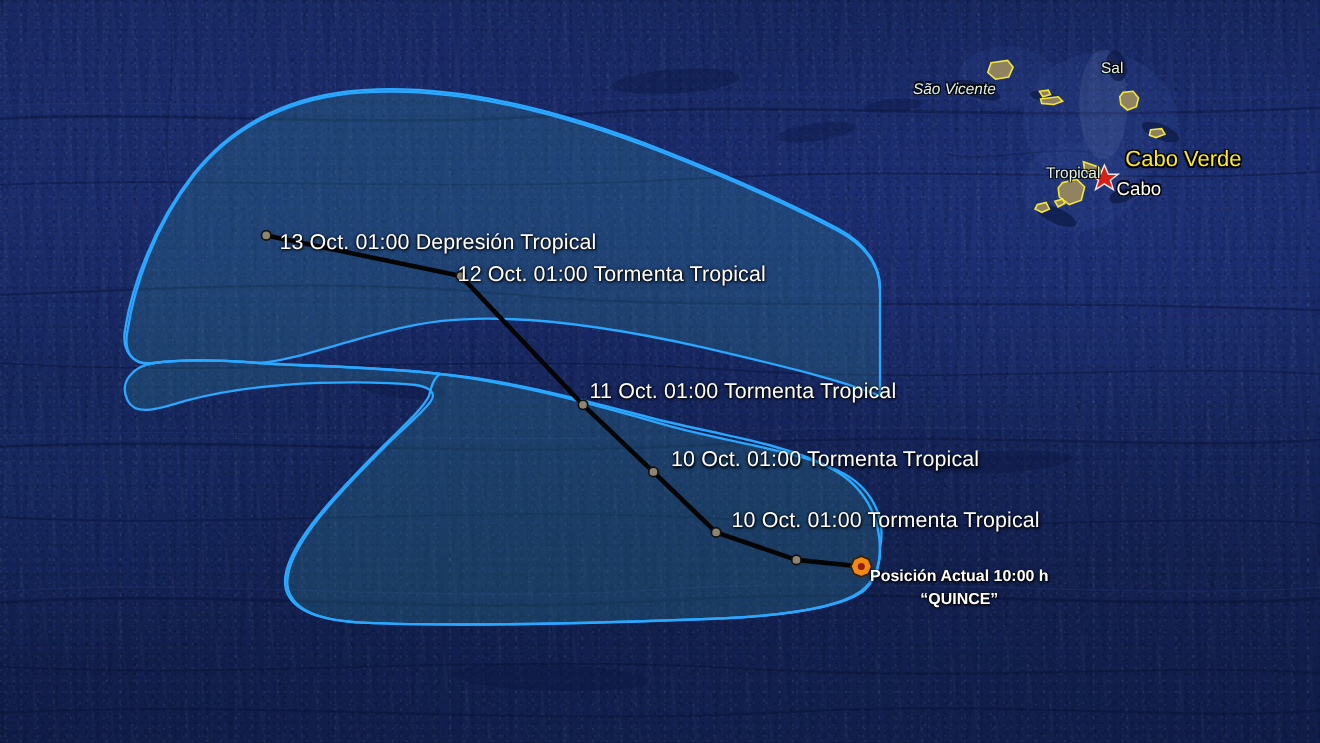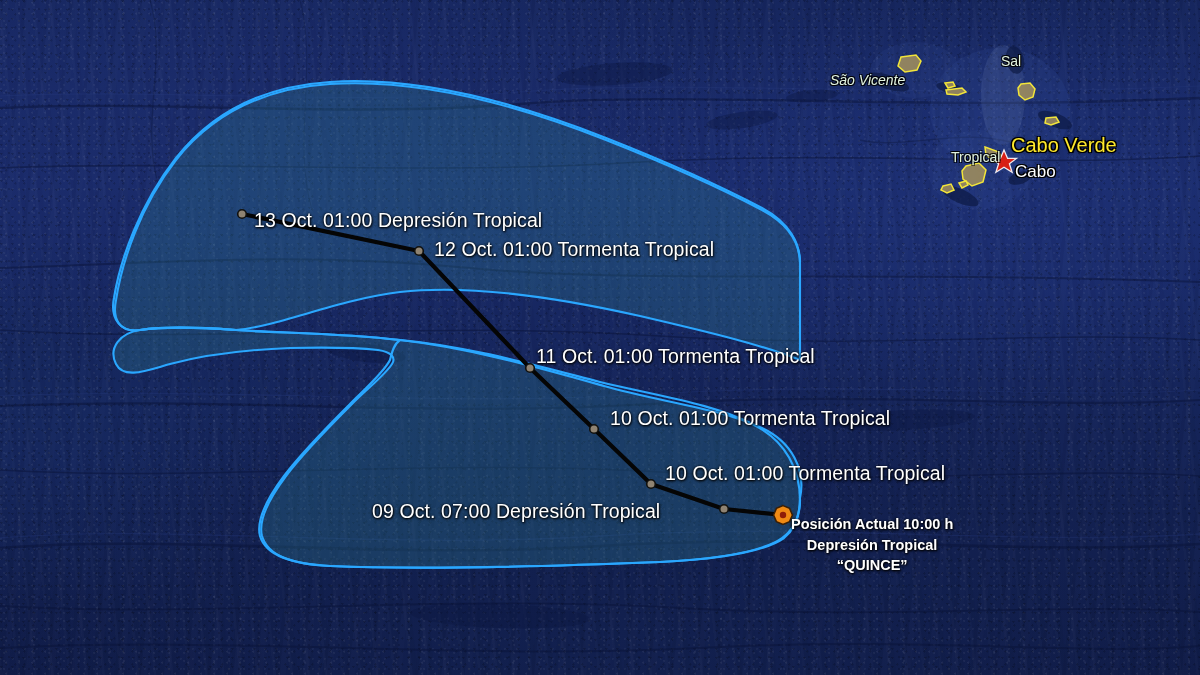--- a/index.html
+++ b/index.html
@@ -120,20 +120,21 @@
     position: absolute;
     color: #ffe92b;
     font-size: 20px;
     font-weight: 400;
     white-space: nowrap;
     text-shadow:
       -1.3px -1.3px 0 #000, 1.3px -1.3px 0 #000,
       -1.3px  1.3px 0 #000, 1.3px  1.3px 0 #000,
        0 0 3px rgba(0,0,0,.9);
     pointer-events: none;
+    margin-left: 12px;
   }
 
   #capital-label-praia {
     position: absolute;
     color: #ffffff;
     font-size: 17px;
     white-space: nowrap;
     text-shadow:
       -1.2px -1.2px 0 #000, 1.2px -1.2px 0 #000,
       -1.2px  1.2px 0 #000, 1.2px  1.2px 0 #000;
@@ -291,29 +292,27 @@
 
       <path d="M959,183 L966,181 L968,185 L962,188 Z"></path>
     </g>
 
     <g id="praia-star">
       <polygon points="1004,150 1007.6,158.4 1016.5,158.4 1009.4,163.8 1012.1,172.3 1004,167.2 995.9,172.3 998.6,163.8 991.5,158.4 1000.4,158.4" fill="#d81f15" stroke="#ffffff" stroke-width="1.3" stroke-opacity=".9"></polygon>
     </g>
   </svg>
 
   <div class="track-label" style="left:254px; top:209px;">13 Oct. 01:00 Depresión Tropical</div>
-  <div class="track-label" style="left:434px; top:238px;">12 Oct. 01:00 Tormenta Tropical</div>
+  <div class="track-label" style="left:416px; top:238px;">12 Oct. 01:00 Tormenta Tropical</div>
   <div class="track-label" style="left:536px; top:345px;">11 Oct. 01:00 Tormenta Tropical</div>
   <div class="track-label" style="left:610px; top:407px;">10 Oct. 01:00 Tormenta Tropical</div>
   <div class="track-label" style="left:665px; top:462px;">10 Oct. 01:00 Tormenta Tropical</div>
-  <div class="track-label" style="left:372px; top:500px;">09 Oct. 07:00 Depresión Tropical</div>
 
   <div id="current-position-label" style="left:791px; top:514px;">
     <div>Posición Actual 10:00 h</div>
-    <div>Depresión Tropical</div>
     <div>“QUINCE”</div>
   </div>
 
   <div class="island-label" style="left:830px; top:72px;font-style:italic;">São Vicente</div>
   <div class="island-label" style="left:1001px; top:53px;">Sal</div>
   <div class="island-label" style="left:951px; top:149px;">Tropical</div>
 
   <div id="country-label-cabo-verde" style="left:1011px; top:134px;">Cabo Verde</div>
   <div id="capital-label-praia" style="left:1015px; top:162px;">Cabo</div>
 

